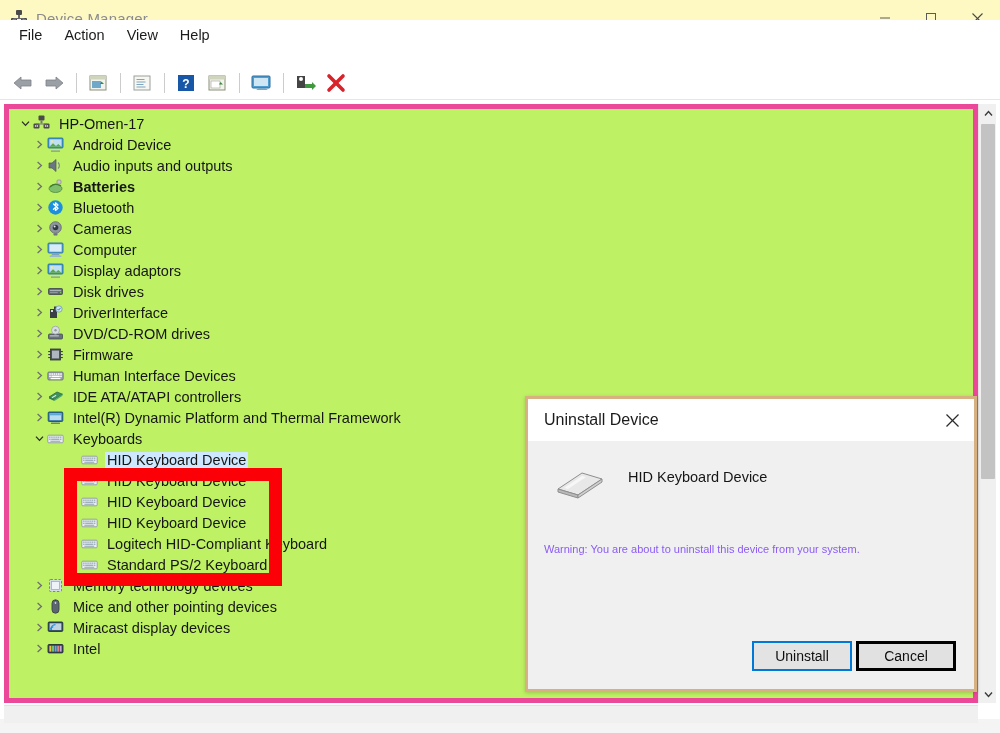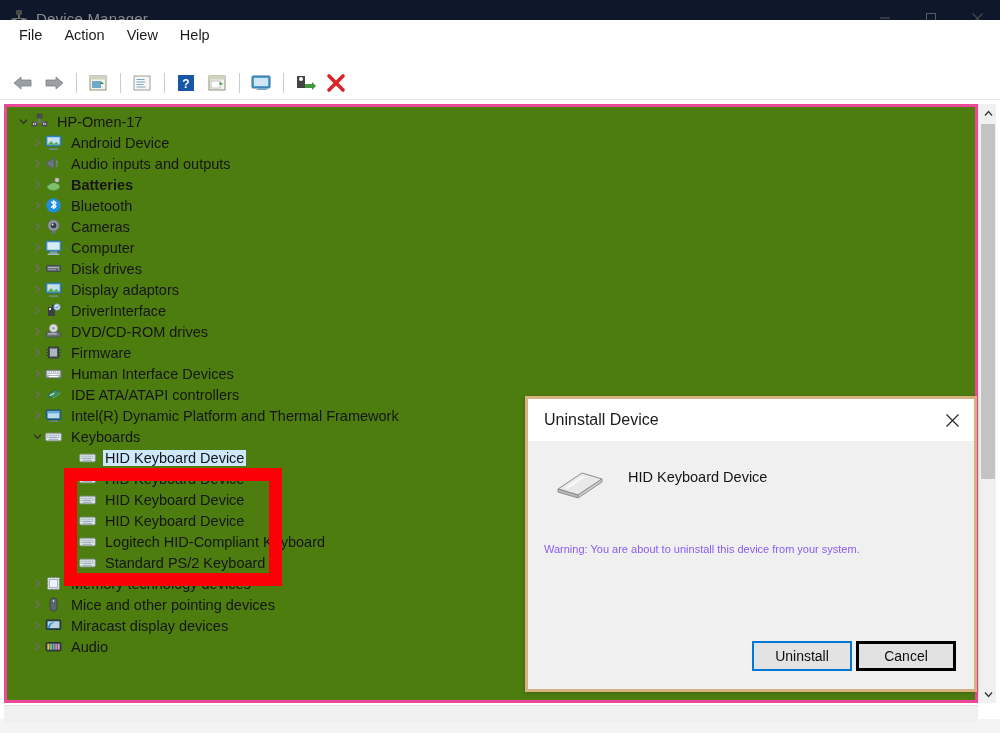--- a/index.html
+++ b/index.html
@@ -13,21 +13,21 @@
 
   #app {
     position: relative;
     width: 1000px; height: 733px;
     background: #ffffff;
   }
 
   
   .titlebar {
     position: absolute; left: 0; top: 0; width: 1000px; height: 36px;
-    background: #0f172a;
+    background: #fef9c3;
     display: flex; align-items: center;
   }
   .title-icon {
     margin-left: 10px; margin-right: 8px;
     width: 18px; height: 18px; position: relative; flex: none;
   }
   .title-text {
     font-size: 15px; color: #8b8b8b; letter-spacing: .2px;
     white-space: nowrap;
   }
@@ -64,22 +64,22 @@
     display: flex; align-items: center; justify-content: center;
   }
   .tb-sep {
     width: 1px; height: 20px; background: #cccccc; margin: 0 6px;
   }
 
   
   .tree-pane {
     position: absolute; left: 4px; top: 104px;
     width: 974px; height: 599px;
-    background: #4d7c0f;
-    border: 3px solid #ec4899;
+    background: #bef264;
+    border: 5px solid #ec4899;
     overflow: hidden;
   }
   .tree-inner { position: relative; padding-top: 4px; }
 
   .row {
     position: relative;
     height: 21px;
     display: flex; align-items: center;
     white-space: nowrap;
     font-size: 14.5px;
@@ -413,41 +413,41 @@
             </svg></span>
           <span class="row-label">Computer</span>
         </div>
         <div class="row" style="padding-left: 22px;">
           <span class="chev">
             <svg width="7" height="9" viewBox="0 0 7 9">
               <path d="M1.6 1 L5.4 4.5 L1.6 8" fill="none" stroke="#6f6f6f" stroke-width="1.3"></path>
             </svg>
           </span>
           <span class="ico"><svg width="17" height="17" viewBox="0 0 17 17">
-              <rect x="1.5" y="5.5" width="14" height="6" rx="1" fill="#5c646c" stroke="#3c444c" stroke-width=".8"></rect>
-              <rect x="2.8" y="6.8" width="11.4" height="1.4" fill="#aab2ba"></rect>
-              <rect x="2.8" y="9" width="8" height="1.2" fill="#8d959d"></rect>
-              <circle cx="13.6" cy="9.6" r=".8" fill="#7fc25e"></circle>
-            </svg></span>
-          <span class="row-label">Disk drives</span>
-        </div>
-        <div class="row" style="padding-left: 22px;">
-          <span class="chev">
-            <svg width="7" height="9" viewBox="0 0 7 9">
-              <path d="M1.6 1 L5.4 4.5 L1.6 8" fill="none" stroke="#6f6f6f" stroke-width="1.3"></path>
-            </svg>
-          </span>
-          <span class="ico"><svg width="17" height="17" viewBox="0 0 17 17">
               <rect x="1" y="2" width="15" height="10" rx="1" fill="#3f9ad4" stroke="#2a6d99" stroke-width=".9"></rect>
               <rect x="2.4" y="3.3" width="12.2" height="7.4" fill="#bfe0f2"></rect>
               <path d="M2.4 10.7 l3.6 -3.4 l3 2.6 l2.2 -1.9 l3.4 2.7 z" fill="#5aa84f"></path>
               <circle cx="5" cy="5.4" r="1.1" fill="#ffe680"></circle>
               <path d="M4 14.5 l9 0 l0 1.2 l-9 0 z" fill="#7d93a3"></path>
             </svg></span>
           <span class="row-label">Display adaptors</span>
+        </div>
+        <div class="row" style="padding-left: 22px;">
+          <span class="chev">
+            <svg width="7" height="9" viewBox="0 0 7 9">
+              <path d="M1.6 1 L5.4 4.5 L1.6 8" fill="none" stroke="#6f6f6f" stroke-width="1.3"></path>
+            </svg>
+          </span>
+          <span class="ico"><svg width="17" height="17" viewBox="0 0 17 17">
+              <rect x="1.5" y="5.5" width="14" height="6" rx="1" fill="#5c646c" stroke="#3c444c" stroke-width=".8"></rect>
+              <rect x="2.8" y="6.8" width="11.4" height="1.4" fill="#aab2ba"></rect>
+              <rect x="2.8" y="9" width="8" height="1.2" fill="#8d959d"></rect>
+              <circle cx="13.6" cy="9.6" r=".8" fill="#7fc25e"></circle>
+            </svg></span>
+          <span class="row-label">Disk drives</span>
         </div>
         <div class="row" style="padding-left: 22px;">
           <span class="chev">
             <svg width="7" height="9" viewBox="0 0 7 9">
               <path d="M1.6 1 L5.4 4.5 L1.6 8" fill="none" stroke="#6f6f6f" stroke-width="1.3"></path>
             </svg>
           </span>
           <span class="ico"><svg width="17" height="17" viewBox="0 0 17 17">
               <path d="M3 14 L3 5 L7 5 L7 2.5 L10 2.5 L10 14 Z" fill="#3a3f45"></path>
               <rect x="4" y="6" width="2" height="2" fill="#d8dde2"></rect>
@@ -707,21 +707,21 @@
             </svg>
           </span>
           <span class="ico"><svg width="17" height="17" viewBox="0 0 17 17">
               <rect x="1" y="4.5" width="15" height="8.4" rx="1" fill="#3b4752" stroke="#242d35" stroke-width=".9"></rect>
               <rect x="2.4" y="5.8" width="2" height="5.8" fill="#f0c24a"></rect>
               <rect x="5" y="5.8" width="2" height="5.8" fill="#6fc06f"></rect>
               <rect x="7.6" y="5.8" width="2" height="5.8" fill="#67a8de"></rect>
               <rect x="10.2" y="5.8" width="2" height="5.8" fill="#e08484"></rect>
               <rect x="12.8" y="5.8" width="1.8" height="5.8" fill="#c4a9de"></rect>
             </svg></span>
-          <span class="row-label">Audio</span>
+          <span class="row-label">Intel</span>
         </div>
       </div>
   </div>
 
   <div class="vscroll">
     <div class="arrow up">
       <svg width="9" height="7" viewBox="0 0 9 7">
           <path d="M1 5.5 L4.5 1.5 L8 5.5" fill="none" stroke="#3b3b3b" stroke-width="1.4"></path>
         </svg>
     </div>

